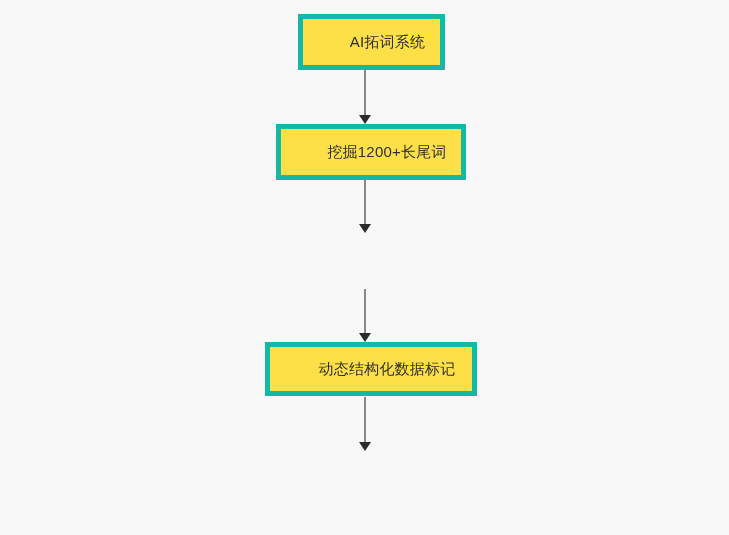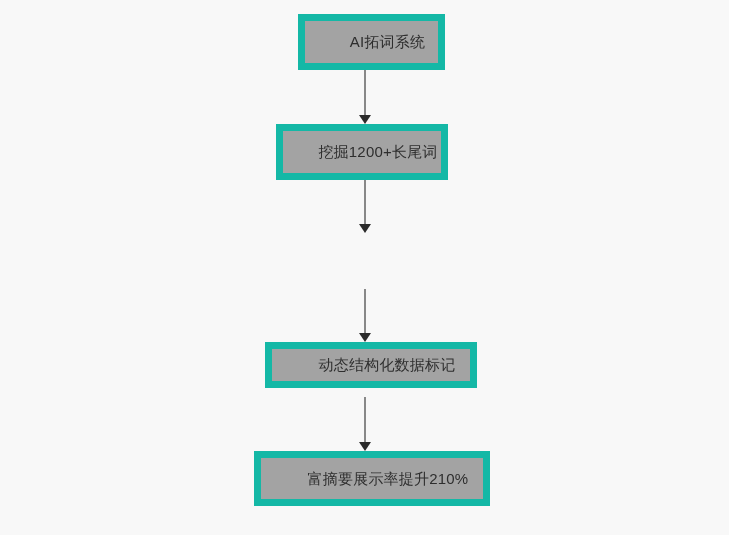--- a/index.html
+++ b/index.html
@@ -14,22 +14,22 @@
     overflow: hidden;
   }
   #flowchart {
     position: relative;
     width: 729px;
     height: 535px;
   }
   .node {
     position: absolute;
     box-sizing: border-box;
-    background: #a3a3a3;
-    border: 7px solid #14b8a6;
+    background: #fde047;
+    border: 5px solid #14b8a6;
     display: flex;
     align-items: center;
     justify-content: center;
     color: #2e2e2e;
     font-size: 15px;
     line-height: 1.2;
     letter-spacing: 0.2px;
     white-space: nowrap;
     padding-left: 32px;
   }
@@ -60,32 +60,29 @@
 </style>
 </head>
 <body>
 
 <div id="flowchart">
 
   <div class="node" id="node-1" style="left: 298px; top: 14px; width: 147px; height: 56px;">
     <span class="node-label">AI拓词系统</span>
   </div>
 
-  <div class="node" id="node-2" style="left: 276px; top: 124px; width: 172px; height: 56px;">
+  <div class="node" id="node-2" style="left: 276px; top: 124px; width: 190px; height: 56px;">
     <span class="node-label">挖掘1200+长尾词</span>
   </div>
 
 
-  <div class="node" id="node-4" style="left: 265px; top: 342px; width: 212px; height: 46px;">
+  <div class="node" id="node-4" style="left: 265px; top: 342px; width: 212px; height: 54px;">
     <span class="node-label">动态结构化数据标记</span>
   </div>
 
-  <div class="node" id="node-5" style="left: 254px; top: 451px; width: 236px; height: 55px;">
-    <span class="node-label">富摘要展示率提升210%</span>
-  </div>
 
   <div class="edge" id="edge-1-2" style="left: 357px; top: 70px; height: 54px;">
     <div class="edge-line" style="height: 46px;"></div>
     <div class="edge-head" style="top: 45px;"></div>
   </div>
 
   <div class="edge" id="edge-2-3" style="left: 357px; top: 180px; height: 53px;">
     <div class="edge-line" style="height: 45px;"></div>
     <div class="edge-head" style="top: 44px;"></div>
   </div>

